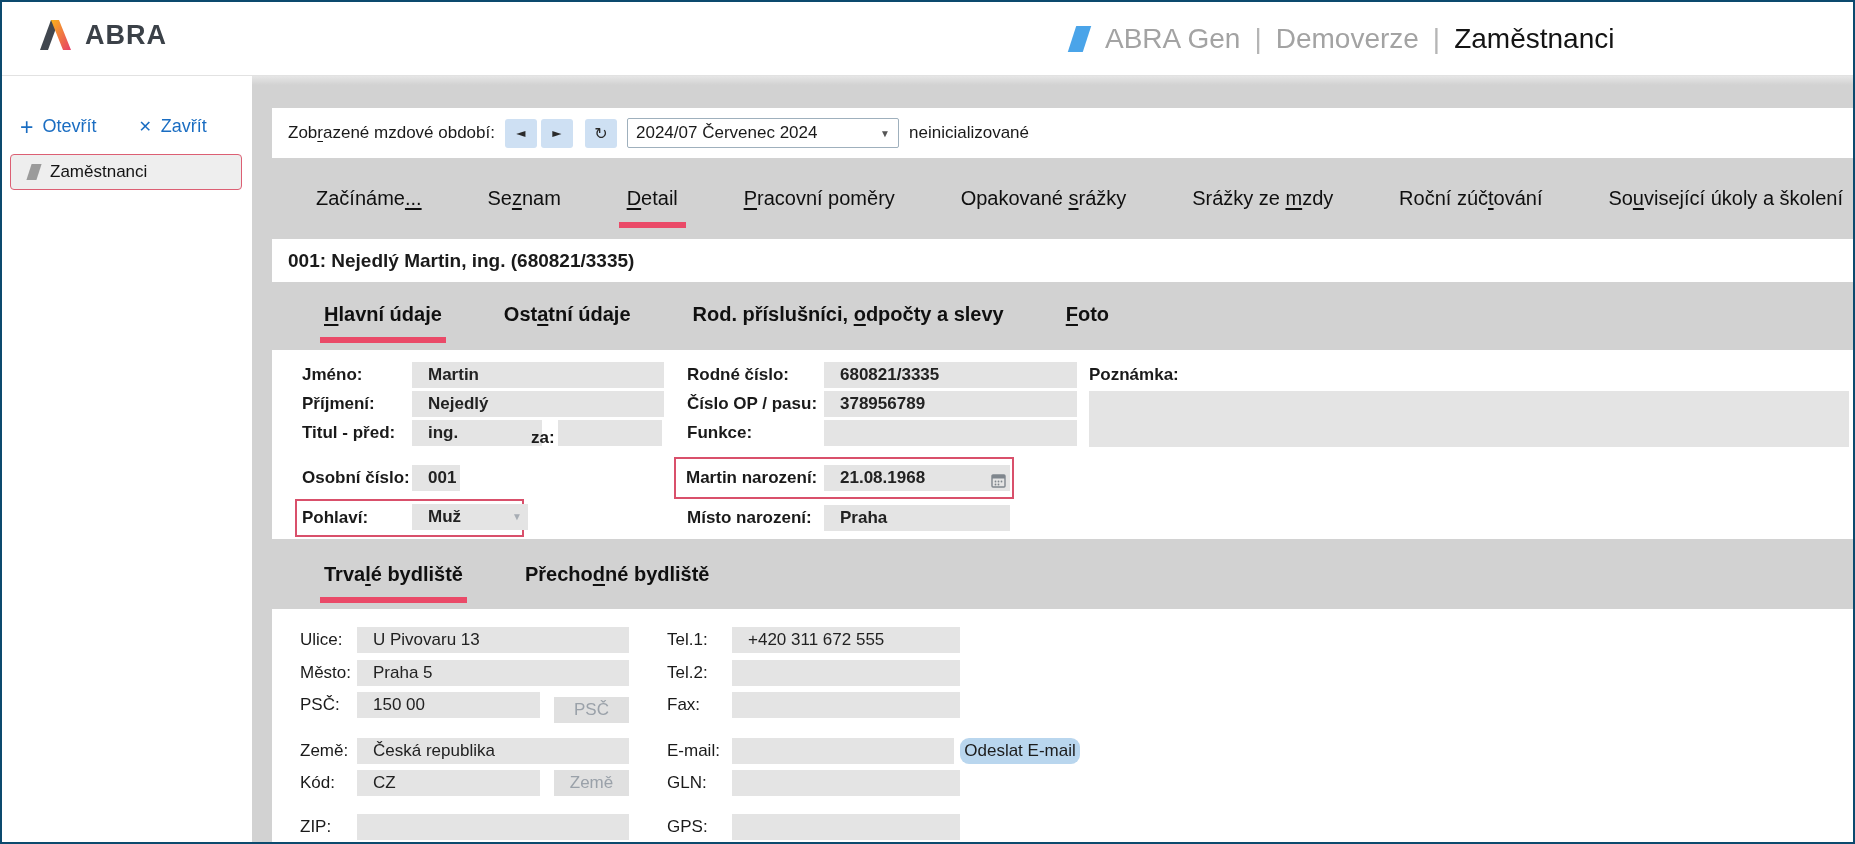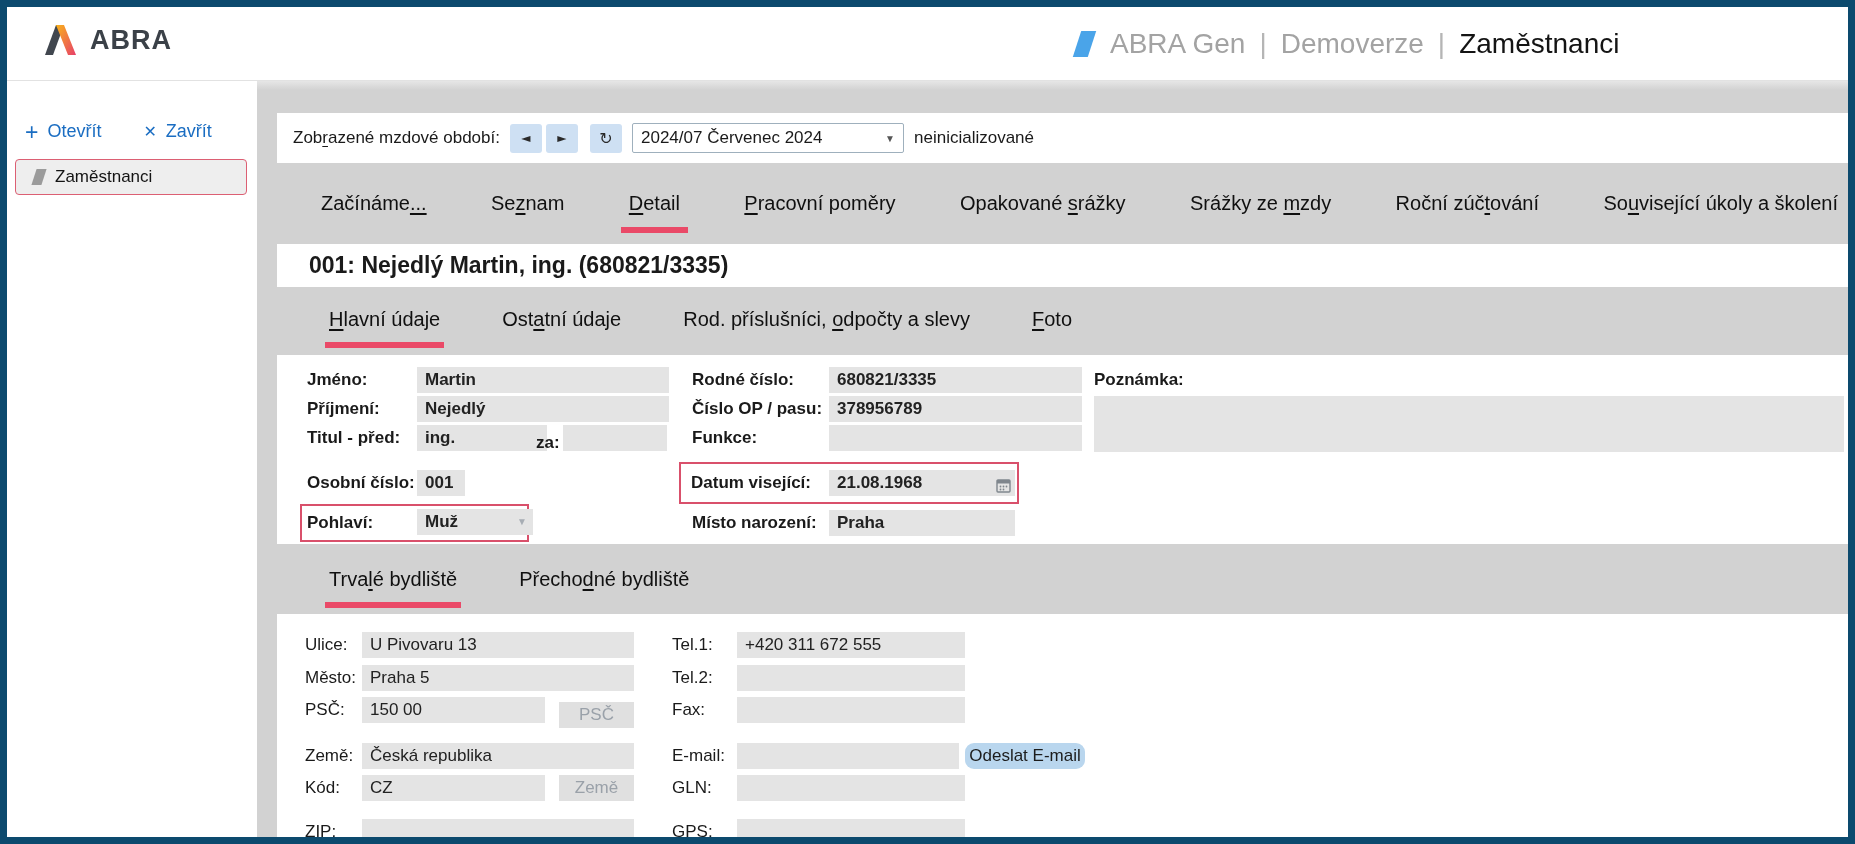--- a/index.html
+++ b/index.html
@@ -6,21 +6,21 @@
   html,body { width: 1855px; height: 844px; }
   body {
     font-family: "Liberation Sans", "DejaVu Sans", sans-serif;
     background: #ffffff;
     color: #1a1a1a;
     overflow: hidden;
   }
   .page {
     position: relative;
     width: 1855px; height: 844px;
-    border: 7px solid #0c4a6e;
+    border: 2px solid #0c4a6e;
     overflow: hidden;
     background: #fff;
   }
   
   .app-header {
     position: relative;
     height: 74px;
     background: #ffffff;
     border-bottom: 1px solid #e2e2e2;
   }
@@ -105,44 +105,44 @@
   .tab.active::after {
     content: ""; position: absolute; left: -8px; right: -8px; top: 35px; height: 6px;
     background: #ea4a68;
   }
   .subtabbar {
     position: absolute; left: 20px; right: 0; height: 68px;
     display: flex; gap: 62px; padding: 21px 0 0 52px; font-size: 20px;
   }
   .subtabbar.detail { top: 206px; }
   .subtabbar.addr   { top: 463px; height: 70px; padding-top: 24px; }
-  .subtab { position: relative; cursor: pointer; white-space: nowrap; color: #101010; }
+  .subtab { position: relative; cursor: pointer; white-space: nowrap; color: #101010; font-weight: bold; }
   .subtab.active::after {
     content: ""; position: absolute; left: -4px; right: -4px; top: 34px; height: 6px;
     background: #ea4a68;
   }
   u { text-decoration: underline; text-underline-offset: 3px; }
   
   .record-bar {
     position: absolute; left: 20px; right: 0; top: 163px; height: 43px;
-    background: #fff; display: flex; align-items: center; padding-left: 32px;
-    font-size: 23px; font-weight: bold;
+    background: #fff; display: flex; align-items: center; padding-left: 16px;
+    font-size: 19px; font-weight: bold;
   }
   
   .panel { position: absolute; left: 20px; right: 0; background: #ffffff; }
   .form-panel { top: 274px; height: 189px; font-weight: bold; }
   .addr-panel { top: 533px; height: 237px; }
   .lbl {
     position: absolute; height: 26px; line-height: 26px;
     font-size: 17px; color: #1a1a1a; white-space: nowrap;
   }
   .field {
     position: absolute; height: 26px; line-height: 26px;
     background: #e4e4e4; font-size: 17px; color: #222;
-    padding-left: 8px; white-space: nowrap; overflow: hidden; cursor: text;
+    padding-left: 16px; white-space: nowrap; overflow: hidden; cursor: text;
   }
   .memo {
     position: absolute; background: #e4e4e4; cursor: text;
   }
   .hl-box {
     position: absolute; border: 2px solid #d9506b; pointer-events: none;
   }
   .gray-btn {
     position: absolute; height: 26px; line-height: 26px; text-align: center;
     background: #e0e0e0; color: #9aa1a9; font-size: 17px; cursor: pointer;
@@ -261,21 +261,21 @@
         <span class="lbl" style="left:415px;top:70px">Funkce:</span>
         <div class="field" style="left:552px;top:70px;width:253px"></div>
 
         <span class="lbl" style="left:817px;top:12px">Poznámka:</span>
         <div class="memo" style="left:817px;top:41px;right:4px;height:56px"></div>
 
         <span class="lbl" style="left:30px;top:115px">Osobní číslo:</span>
         <div class="field" style="left:140px;top:115px;width:48px">001</div>
 
         <div class="hl-box" style="left:402px;top:107px;width:340px;height:42px"></div>
-        <span class="lbl" style="left:414px;top:115px">Datum visející:</span>
+        <span class="lbl" style="left:414px;top:115px">Martin narození:</span>
         <div class="field" style="left:552px;top:115px;width:186px">
           <span>21.08.1968</span>
           <span class="cal-icon">
             <svg width="15" height="15" viewBox="0 0 15 15">
               <rect x="1" y="2" width="13" height="12" rx="1" fill="none" stroke="#7f868d" stroke-width="1.4"></rect>
               <rect x="1" y="2" width="13" height="3.5" fill="#7f868d"></rect>
               <circle cx="4.5" cy="8.5" r="0.9" fill="#7f868d"></circle>
               <circle cx="7.5" cy="8.5" r="0.9" fill="#7f868d"></circle>
               <circle cx="10.5" cy="8.5" r="0.9" fill="#7f868d"></circle>
               <circle cx="4.5" cy="11.5" r="0.9" fill="#7f868d"></circle>

